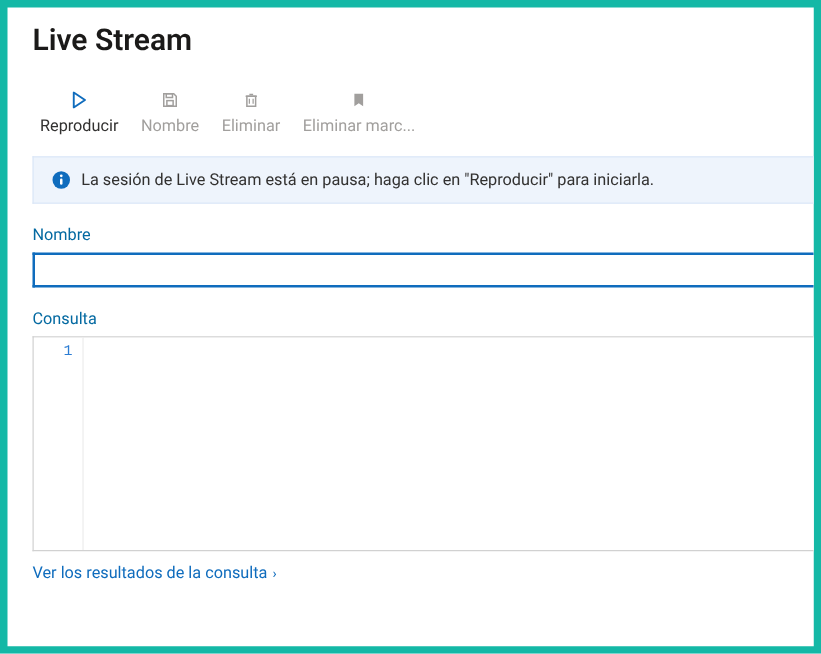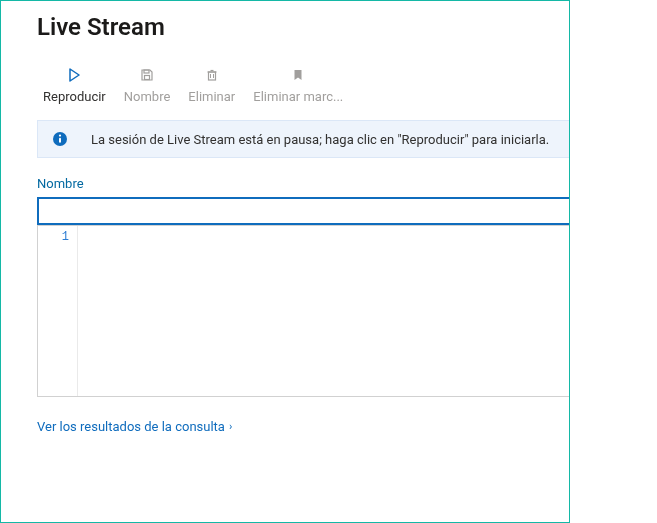--- a/index.html
+++ b/index.html
@@ -4,25 +4,25 @@
 <style>
   html, body {
     margin: 0;
     padding: 0;
     font-family: "Segoe UI", -apple-system, BlinkMacSystemFont, Roboto, "Helvetica Neue", Arial, sans-serif;
     font-size: 13px;
     color: #323130;
     background: #ffffff;
   }
   .page {
-    width: 570px;
+    width: 657px;
     height: 523px;
     box-sizing: border-box;
-    padding: 12px 0 14px 36px;
-    border: 1px solid #14b8a6;
+    padding: 12px 0 14px 20px;
+    border: 6px solid #14b8a6;
     position: relative;
     overflow: hidden;
   }
   h1.title {
     margin: 0 0 22px 0;
     font-size: 24px;
     font-weight: 600;
     color: #1b1a19;
   }
   .toolbar {
@@ -54,21 +54,21 @@
     width: 16px;
     height: 16px;
   }
   .tb-btn.disabled {
     color: #a19f9d;
     cursor: default;
   }
   .info-banner {
     display: flex;
     align-items: center;
-    gap: 23px;
+    gap: 8px;
     background: #eef4fc;
     border: 1px solid #dbe7f7;
     border-right: none;
     padding: 10px 14px;
     margin-top: 2px;
   }
   .info-banner .info-ic {
     width: 16px;
     height: 16px;
     display: inline-flex;
@@ -125,21 +125,21 @@
     font-family: Consolas, "Courier New", monospace;
     border: none;
     outline: none;
     resize: none;
     line-height: 1.4;
   }
   a.results-link {
     display: inline-flex;
     align-items: center;
     gap: 4px;
-    margin-top: 22px;
+    margin-top: 10px;
     color: #0f6cbd;
     text-decoration: none;
     font-size: 13px;
     cursor: pointer;
     text-align: center;
   }
   .chev {
     font-size: 11px;
     color: #0f6cbd;
   }
@@ -206,20 +206,21 @@
         <circle cx="8" cy="4.6" r="1.1" fill="#ffffff"></circle>
         <rect x="7" y="6.8" width="2" height="5" rx="1" fill="#ffffff"></rect>
       </svg>
     </span>
     <span class="msg">La sesión de Live Stream está en pausa; haga clic en "Reproducir" para iniciarla.</span>
   </div>
 
   <div class="field-label">Nombre</div>
   <input type="text" class="text-input" value="" style="">
 
+  <div class="field-label">Consulta</div>
   <div class="query-editor">
     <div class="gutter">
       <div>1</div>
     </div>
     <textarea class="code-area" style=""></textarea>
   </div>
 
   <a class="results-link">
     <span>Ver los resultados de la consulta</span>
     <span class="chev">›</span>

